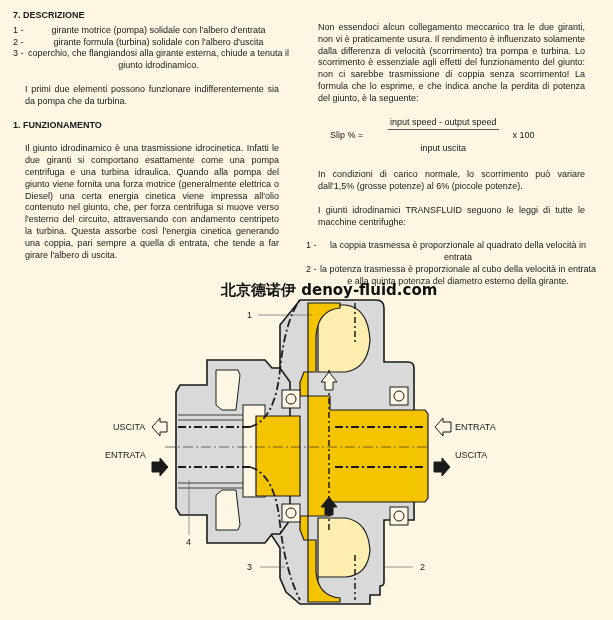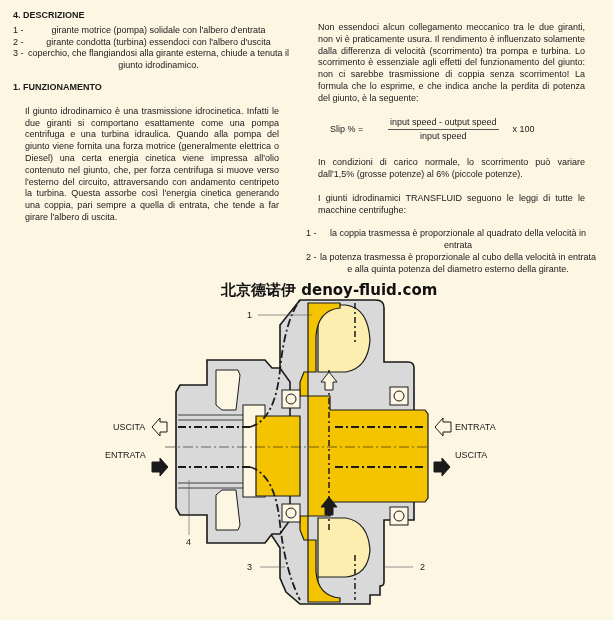--- a/index.html
+++ b/index.html
@@ -9,59 +9,60 @@
   .col.left { left:13px; width:278px; }
   .col.right { left:306px; width:291px; }
   h2 { font-size:9px; font-weight:bold; margin:0 0 3px 0; }
   p { margin:12px; text-align:justify; }
   .list-item { display:flex; }
   .list-item .num { flex:0 0 auto; white-space:pre; }
   .list-item .txt { flex:1;text-align:center; }
   .sec2 { margin-top:10px; }
   .formula { display:flex; align-items:center; margin:10px 0 14px 24px; }
   .formula .lhs { width:58px; }
-  .frac { display:flex; flex-direction:column; align-items:center; margin:0 14px 0 0; }
+  .frac { display:flex; flex-direction:column; align-items:center; margin:0 14px 0 0;gap:12px; }
   .frac .num-f { border-bottom:1px solid #555; padding:0 2px 1px; }
   .frac .den-f { padding-top:1px; }
   .watermark { position:absolute; left:181px; top:281px; font-size:15px; font-weight:bold;
                font-family:"DejaVu Sans", sans-serif; color:#111; letter-spacing:0px; z-index:5;margin-left:40px; }
   .diagram { position:absolute; left:0; top:0; width:613px; height:620px; }
   .lbl { position:absolute; font-size:9px; }
 </style>
 </head>
 <body>
 
 <div class="col left">
-  <h2>4. DESCRIZIONE</h2>
+  <h2>7. DESCRIZIONE</h2>
   <div class="list-item">
     <span class="num">1 - </span>
     <span class="txt">girante motrice (pompa) solidale con l'albero d'entrata</span>
   </div>
   <div class="list-item">
     <span class="num">2 - </span>
-    <span class="txt">girante condotta (turbina) essendoci con l'albero d'uscita</span>
+    <span class="txt">girante formula (turbina) solidale con l'albero d'uscita</span>
   </div>
   <div class="list-item">
     <span class="num">3 - </span>
     <span class="txt">coperchio, che flangiandosi alla girante esterna, chiude a tenuta il giunto idrodinamico.</span>
   </div>
+  <p>I primi due elementi possono funzionare indifferentemente sia da pompa che da turbina.</p>
 
   <div class="sec2">
     <h2>1. FUNZIONAMENTO</h2>
     <p>Il giunto idrodinamico è una trasmissione idrocinetica. Infatti le due giranti si comportano esattamente come una pompa centrifuga e una turbina idraulica. Quando alla pompa del giunto viene fornita una forza motrice (generalmente elettrica o Diesel) una certa energia cinetica viene impressa all'olio contenuto nel giunto, che, per forza centrifuga si muove verso l'esterno del circuito, attraversando con andamento centripeto la turbina. Questa assorbe così l'energia cinetica generando una coppia, pari sempre a quella di entrata, che tende a far girare l'albero di uscita.</p>
   </div>
 </div>
 
 <div class="col right">
   <p>Non essendoci alcun collegamento meccanico tra le due giranti, non vi è praticamente usura. Il rendimento è influenzato solamente dalla differenza di velocità (scorrimento) tra pompa e turbina. Lo scorrimento è essenziale agli effetti del funzionamento del giunto: non ci sarebbe trasmissione di coppia senza scorrimento! La formula che lo esprime, e che indica anche la perdita di potenza del giunto, è la seguente:</p>
   <div class="formula">
     <span class="lhs">Slip % =</span>
     <span class="frac">
       <span class="num-f">input speed - output speed</span>
-      <span class="den-f">input speed</span>
+      <span class="den-f">input uscita</span>
     </span>
     <span>x 100</span>
   </div>
   <p>In condizioni di carico normale, lo scorrimento può variare dall'1,5% (grosse potenze) al 6% (piccole potenze).</p>
   <p style="padding-left:0;">I giunti idrodinamici TRANSFLUID seguono le leggi di tutte le macchine centrifughe:</p>
   <div class="list-item">
     <span class="num">1 - </span>
     <span class="txt">la coppia trasmessa è proporzionale al quadrato della velocità in entrata</span>
   </div>
   <div class="list-item">

